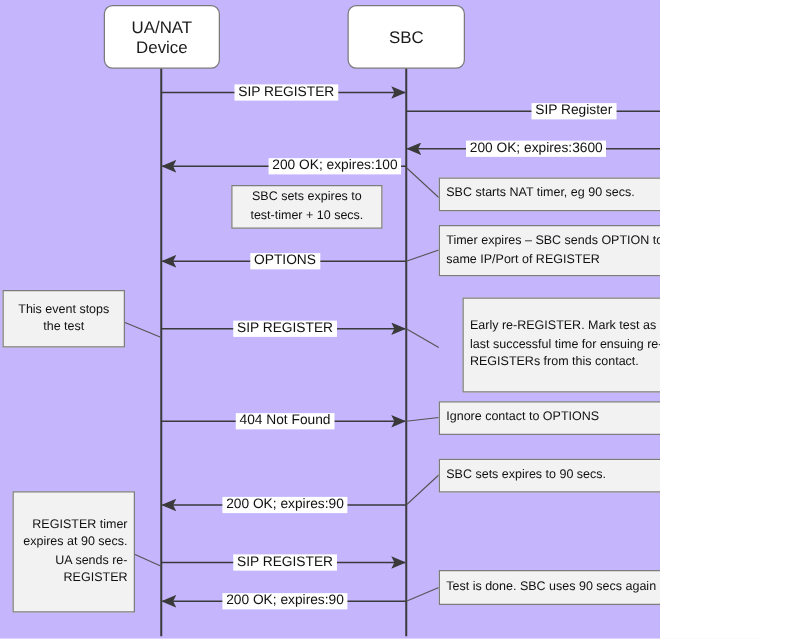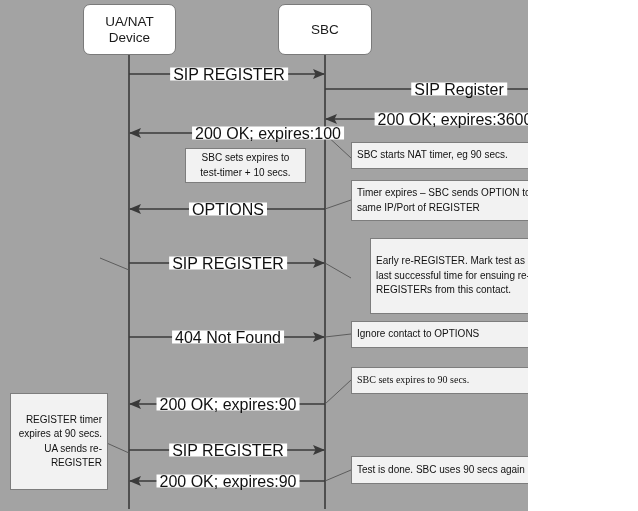--- a/index.html
+++ b/index.html
@@ -8,21 +8,21 @@
     background: #ffffff;
   }
   body {
     font-family: "Liberation Sans", sans-serif;
     -webkit-font-smoothing: antialiased;
   }
   #canvas {
     position: relative;
     width: 528px;
     height: 511px;
-    background: #a3a3a3;
+    background: #c4b5fd;
     overflow: hidden;
   }
   svg.layer {
     position: absolute;
     left: 0;
     top: 0;
     width: 638px;
     height: 511px;
   }
   .actor-box {
@@ -56,21 +56,21 @@
   .note-box.center {
     justify-content: center;
     text-align: center;
   }
   .note-box.left {
     justify-content: flex-start;
     text-align: left;
   }
   .msg-label {
     position: absolute;
-    font-size: 16px;
+    font-size: 11px;
     line-height: 13px;
     color: #111111;
     background: #ffffff;
     padding: 0 3px;
     white-space: nowrap;
     transform: translate(-50%, -50%);
     font-family: "Liberation Sans", sans-serif;
   }
 </style>
 </head>
@@ -138,51 +138,54 @@
 
   <div class="actor-box" style="left:543px; top:4px; width:88px; height:51px;align-items:flex-end;">
     <div>
       <div>Core/</div>
       <div>Registrar</div>
     </div>
   </div>
 
   <div class="msg-label" style="left:229px; top:74px;">SIP REGISTER</div>
   <div class="msg-label" style="left:459px; top:89px;">SIP Register</div>
-  <div class="msg-label" style="left:455px; top:119px;">200 OK; expires:3600</div>
+  <div class="msg-label" style="left:429px; top:119px;">200 OK; expires:3600</div>
   <div class="msg-label" style="left:228px; top:133px;margin-left:40px;">200 OK; expires:100</div>
   <div class="msg-label" style="left:228px; top:209px;">OPTIONS</div>
   <div class="msg-label" style="left:228px; top:263px;">SIP REGISTER</div>
   <div class="msg-label" style="left:228px; top:337px;">404 Not Found</div>
   <div class="msg-label" style="left:228px; top:404px;">200 OK; expires:90</div>
   <div class="msg-label" style="left:228px; top:450px;">SIP REGISTER</div>
   <div class="msg-label" style="left:228px; top:481px;">200 OK; expires:90</div>
 
   <div class="note-box center" style="left:185px; top:148px; width:121px; height:35px;">
     <span>SBC sets expires to test-timer + 10 secs.</span>
   </div>
 
   <div class="note-box left" style="left:351px; top:142px; width:212px; height:27px;">
     <span>SBC starts NAT timer, eg 90 secs.</span>
   </div>
 
   <div class="note-box left" style="left:351px; top:180px; width:212px; height:41px;">
     <span>Timer expires – SBC sends OPTION to the same IP/Port of REGISTER</span>
   </div>
 
+  <div class="note-box center" style="left:2px; top:232px; width:98px; height:46px;">
+    <span>This event stops the test</span>
+  </div>
 
   <div class="note-box left" style="left:351px; top:238px; width:212px; height:76px;margin-left:19px;">
     <span>Early re-REGISTER. Mark test as done, use last successful time for ensuing re-REGISTERs from this contact.</span>
   </div>
 
   <div class="note-box left" style="left:351px; top:321px; width:212px; height:27px;">
     <span>Ignore contact to OPTIONS</span>
   </div>
 
-  <div class="note-box left" style="left:351px; top:367px; width:212px; height:27px;font-family:Liberation Serif, serif;">
+  <div class="note-box left" style="left:351px; top:367px; width:212px; height:27px;">
     <span>SBC sets expires to 90 secs.</span>
   </div>
 
   <div class="note-box center" style="left:10px; top:393px; width:98px; height:97px;text-align:right;">
     <span>REGISTER timer expires at 90 secs. UA sends re-REGISTER</span>
   </div>
 
   <div class="note-box left" style="left:351px; top:456px; width:212px; height:28px;">
     <span>Test is done. SBC uses 90 secs again</span>
   </div>

